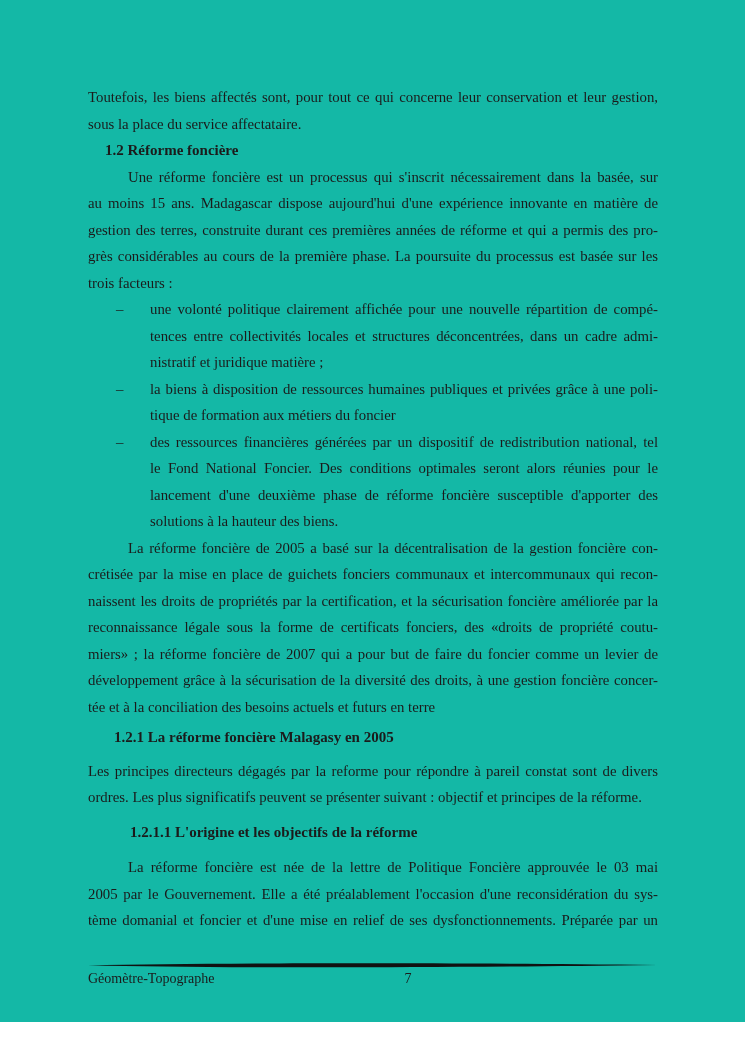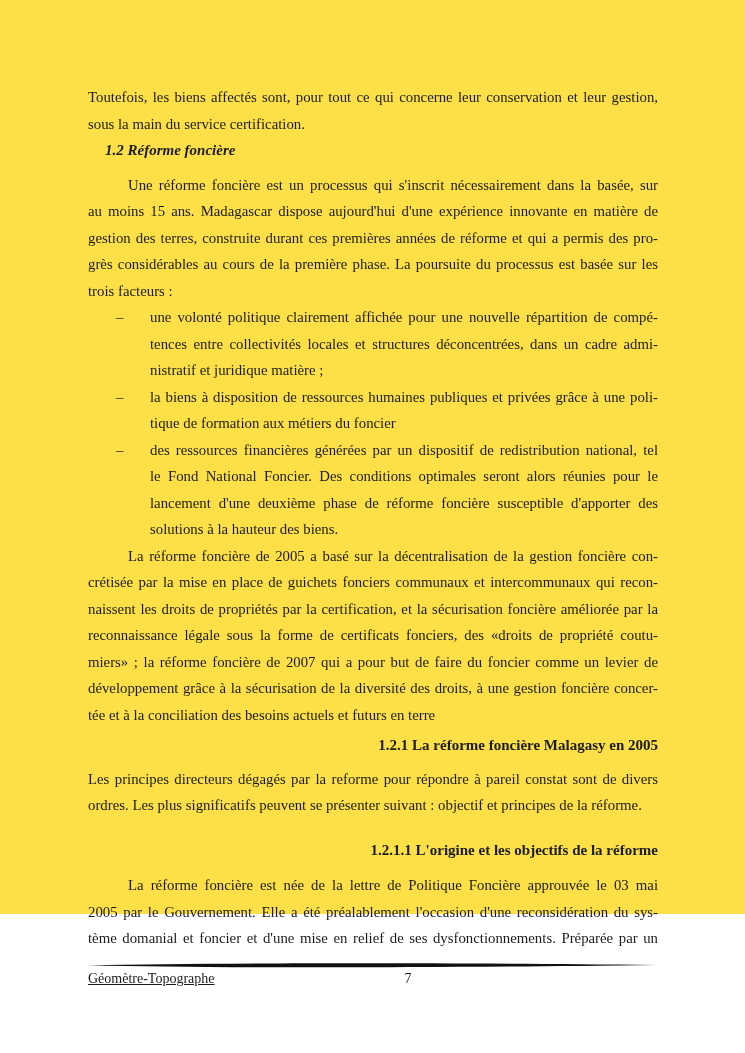--- a/index.html
+++ b/index.html
@@ -8,22 +8,22 @@
     background: #ffffff;
     width: 745px;
     height: 1053px;
     overflow: hidden;
     font-family: "Liberation Serif", "DejaVu Serif", serif;
     color: #1b1b1b;
   }
   .page {
     position: relative;
     width: 745px;
-    height: 914px;
-    background: #fde047;
+    height: 1022px;
+    background: #14b8a6;
   }
   .doc-body {
     position: absolute;
     left: 88px;
     top: 84px;
     width: 570px;
     font-size: 14.8px;
     line-height: 26.5px;
   }
   .line {
@@ -44,57 +44,56 @@
   .marker {
     position: absolute;
     left: 28px;
     top: 0;
   }
   .heading {
     font-weight: bold;
     font-size: 15px;
     line-height: 26.5px;
   }
-  .heading.level-2 { margin: 0 0 8px 17px; font-style: italic; }
-  .heading.level-3 { margin: 4px 0 7px 26px; text-align: right; }
-  .heading.level-4 { margin: 18px 0 9px 42px; text-align: right; }
+  .heading.level-2 { margin: 0 0 0 17px; }
+  .heading.level-3 { margin: 4px 0 7px 26px; }
+  .heading.level-4 { margin: 8px 0 9px 42px; }
   .footer {
     position: absolute;
     left: 88px;
     top: 962px;
     width: 570px;
     font-size: 14px;
   }
   .footer-rule {
     display: block;
     width: 570px;
     height: 7px;
   }
   .footer-row {
     position: relative;
     margin-top: 1px;
     line-height: 18px;
-    text-decoration: underline;
   }
   .footer-page-number {
     position: absolute;
     left: 320px;
     transform: translateX(-50%);
     top: 0;
   }
 </style>
 </head>
 <body>
 
 <div class="page">
 
   <div class="doc-body">
       <div class="para">
         <div class="line">Toutefois, les biens affectés sont, pour tout ce qui concerne leur conservation et leur gestion,</div>
-        <div class="line last">sous la main du service certification.</div>
+        <div class="line last">sous la place du service affectataire.</div>
       </div>
       <div class="heading level-2">1.2 Réforme foncière</div>
       <div class="para">
         <div class="line indented">Une réforme foncière est un processus qui s'inscrit nécessairement dans la basée, sur</div>
         <div class="line">au moins 15 ans. Madagascar dispose aujourd'hui d'une expérience innovante en matière de</div>
         <div class="line">gestion des terres, construite durant ces premières années de réforme et qui a permis des pro-</div>
         <div class="line">grès considérables au cours de la première phase. La poursuite du processus est basée sur les</div>
         <div class="line last">trois facteurs :</div>
       </div>
       <div class="bullet-item">

